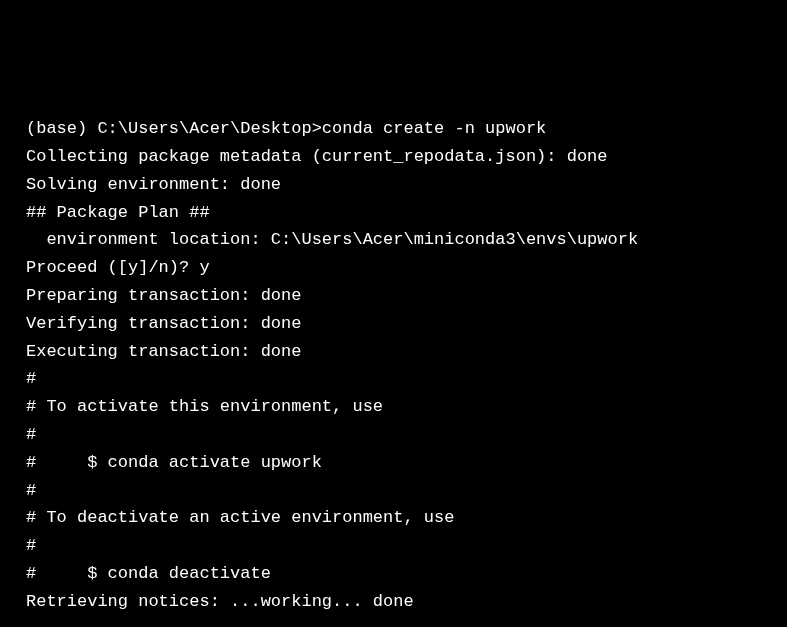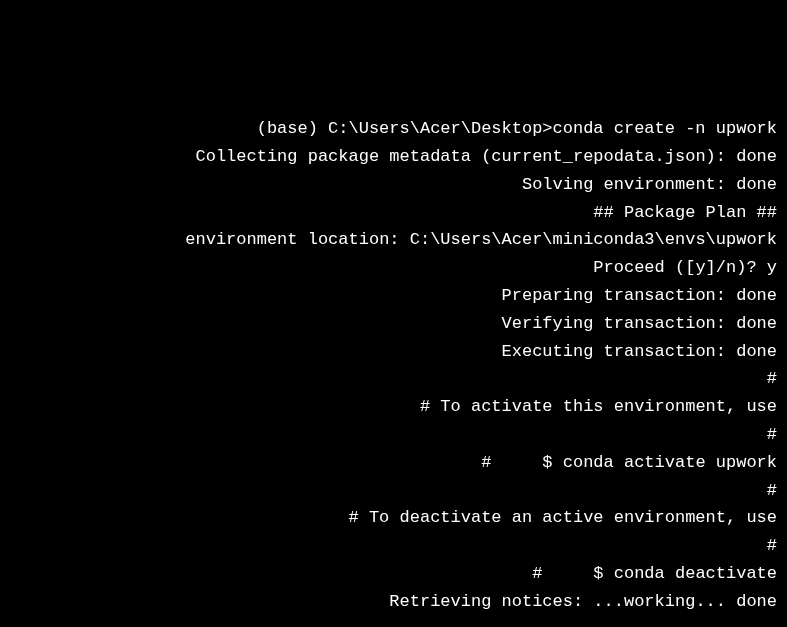--- a/index.html
+++ b/index.html
@@ -1,19 +1,18 @@
 <!DOCTYPE html>
 <html><head>
   <meta charset="utf-8">
   <style>
     * {
       margin: 4px;
       padding: 0;
       box-sizing: border-box;
-      text-align: right;
     }
     body {
       background-color: #000000;
       color: #ffffff;
       font-family: 'Consolas', 'Courier New', monospace;
       font-size: 17px;
       line-height: 1.4;
       padding: 10px;
       width: 787px;
       height: 627px;

